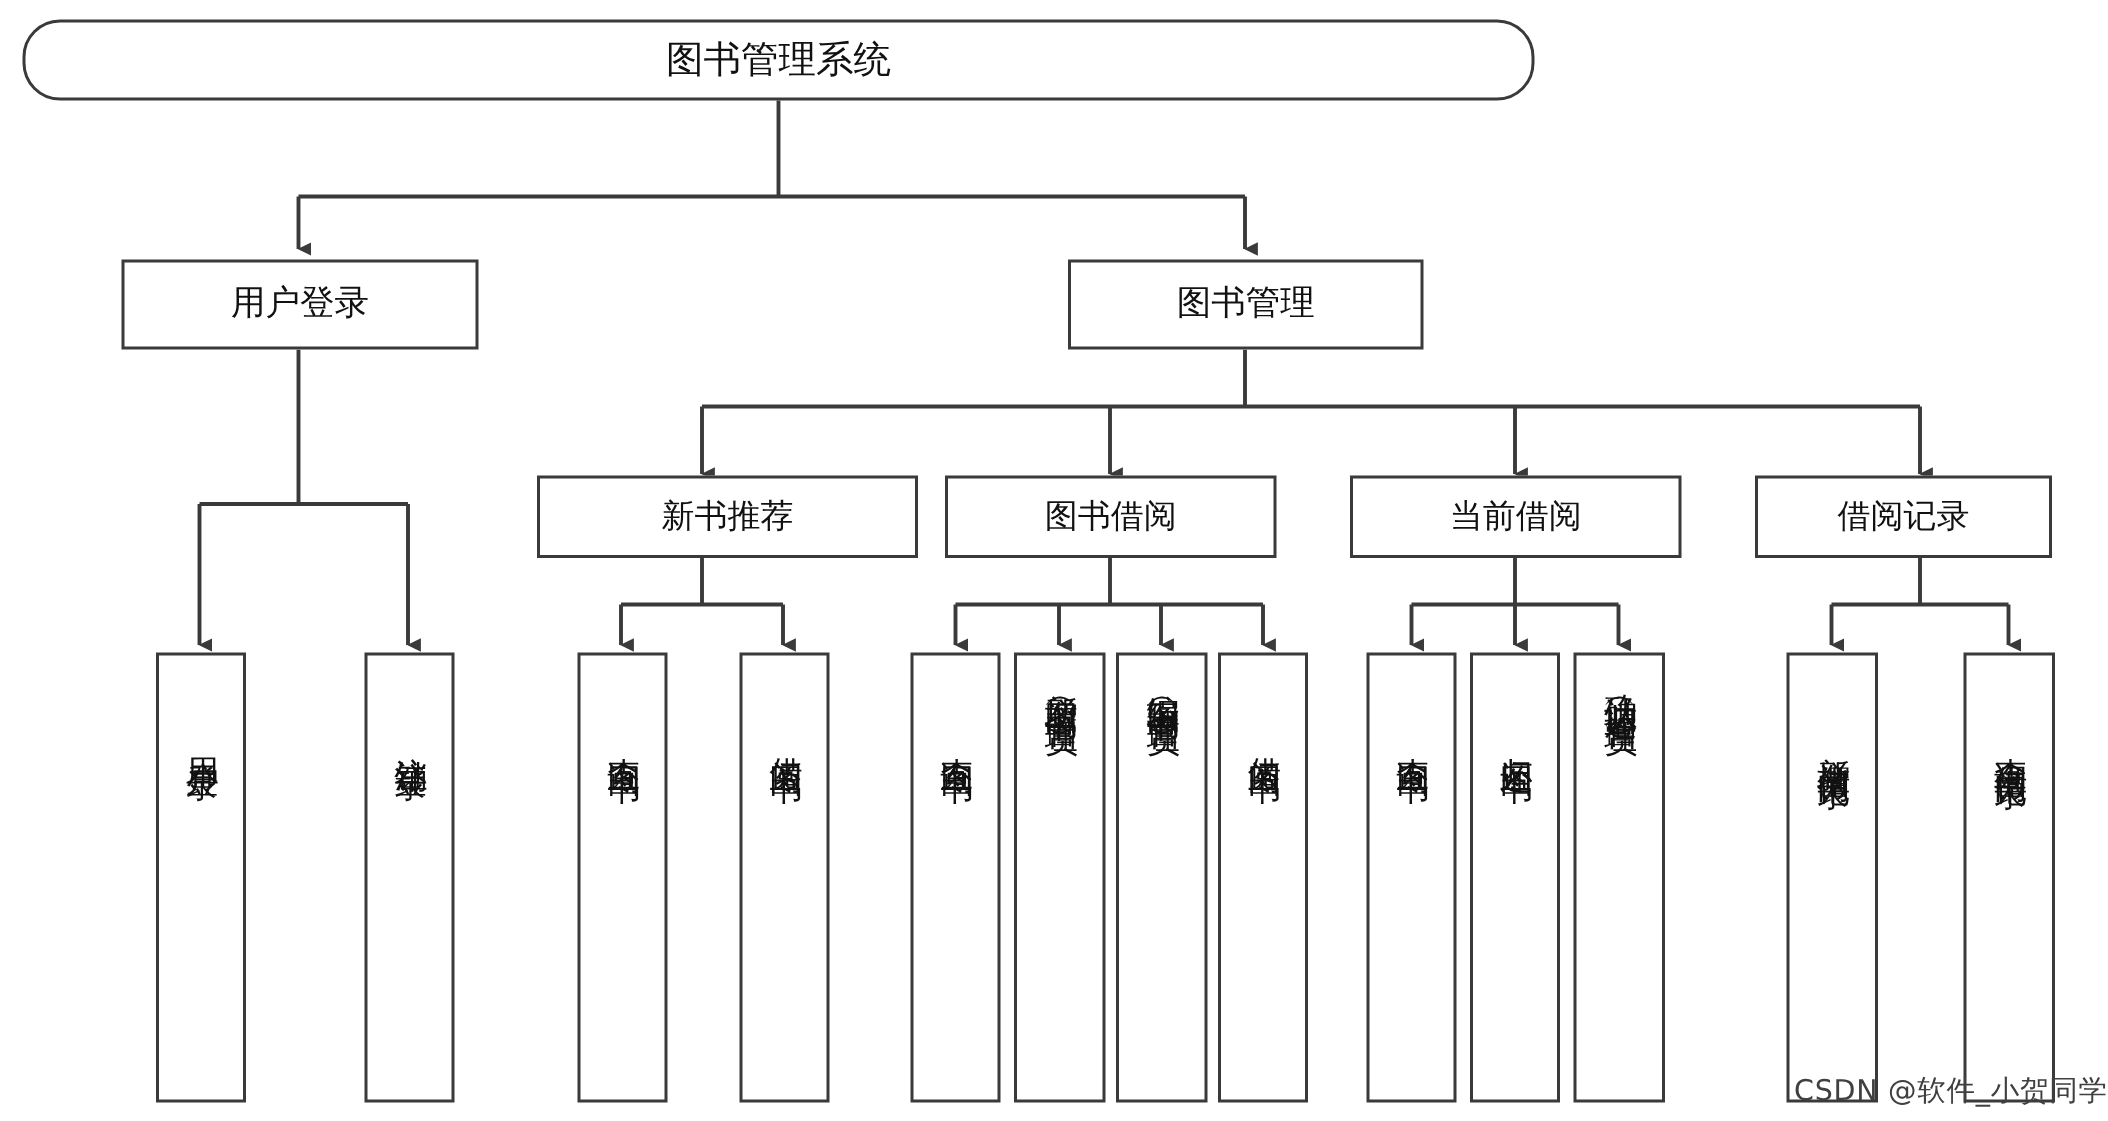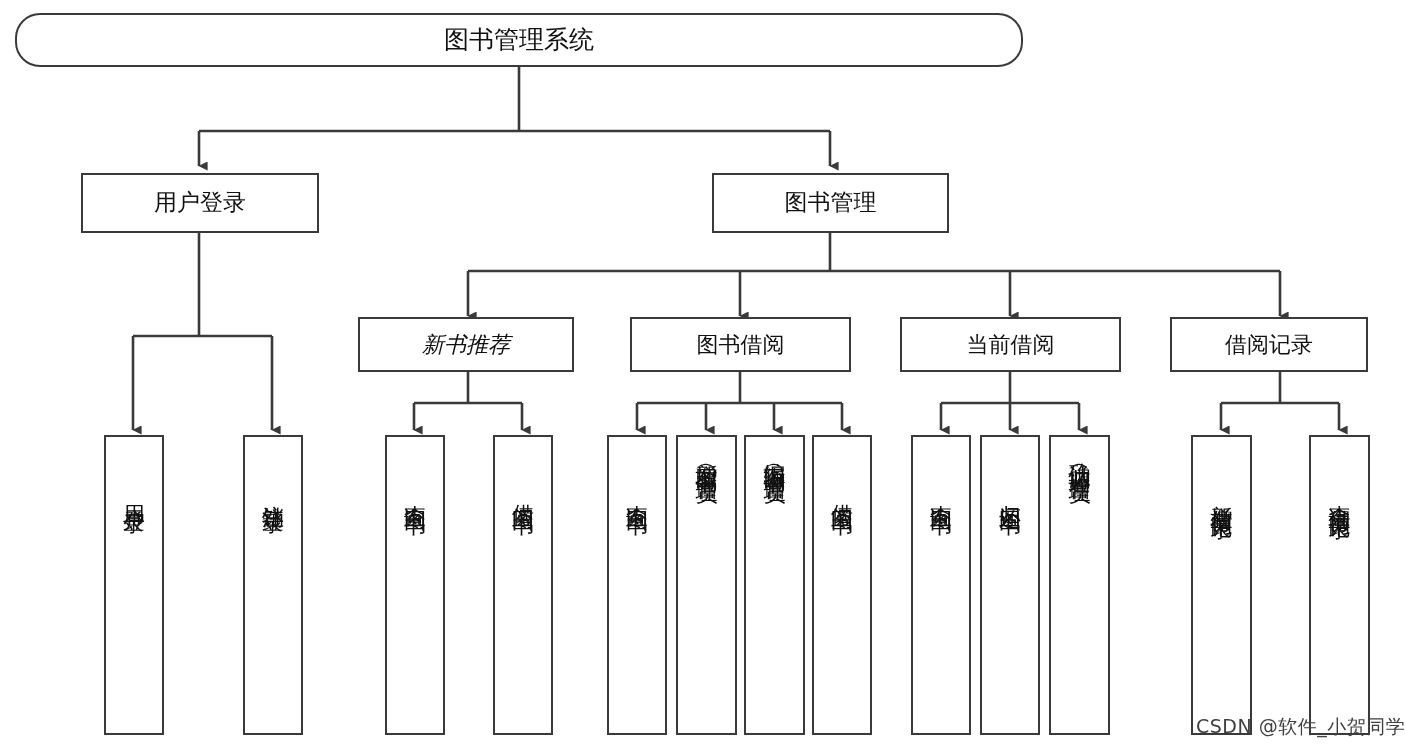--- a/index.html
+++ b/index.html
@@ -134,21 +134,21 @@
     <span>图书管理系统</span>
   </div>
 
   <div class="node lvl2" style="left:81px;top:173px;width:238px;height:60px;">
     <span>用户登录</span>
   </div>
   <div class="node lvl2" style="left:712px;top:173px;width:237px;height:60px;text-align:right;">
     <span>图书管理</span>
   </div>
 
-  <div class="node lvl3" style="left:358px;top:317px;width:216px;height:55px;font-style:italic;">
+  <div class="node lvl3" style="left:358px;top:317px;width:254px;height:55px;">
     <span>新书推荐</span>
   </div>
   <div class="node lvl3" style="left:900px;top:317px;width:221px;height:55px;">
     <span>当前借阅</span>
   </div>
   <div class="node lvl3" style="left:630px;top:317px;width:221px;height:55px;">
     <span>图书借阅</span>
   </div>
   <div class="node lvl3" style="left:1170px;top:317px;width:198px;height:55px;">
     <span>借阅记录</span>

